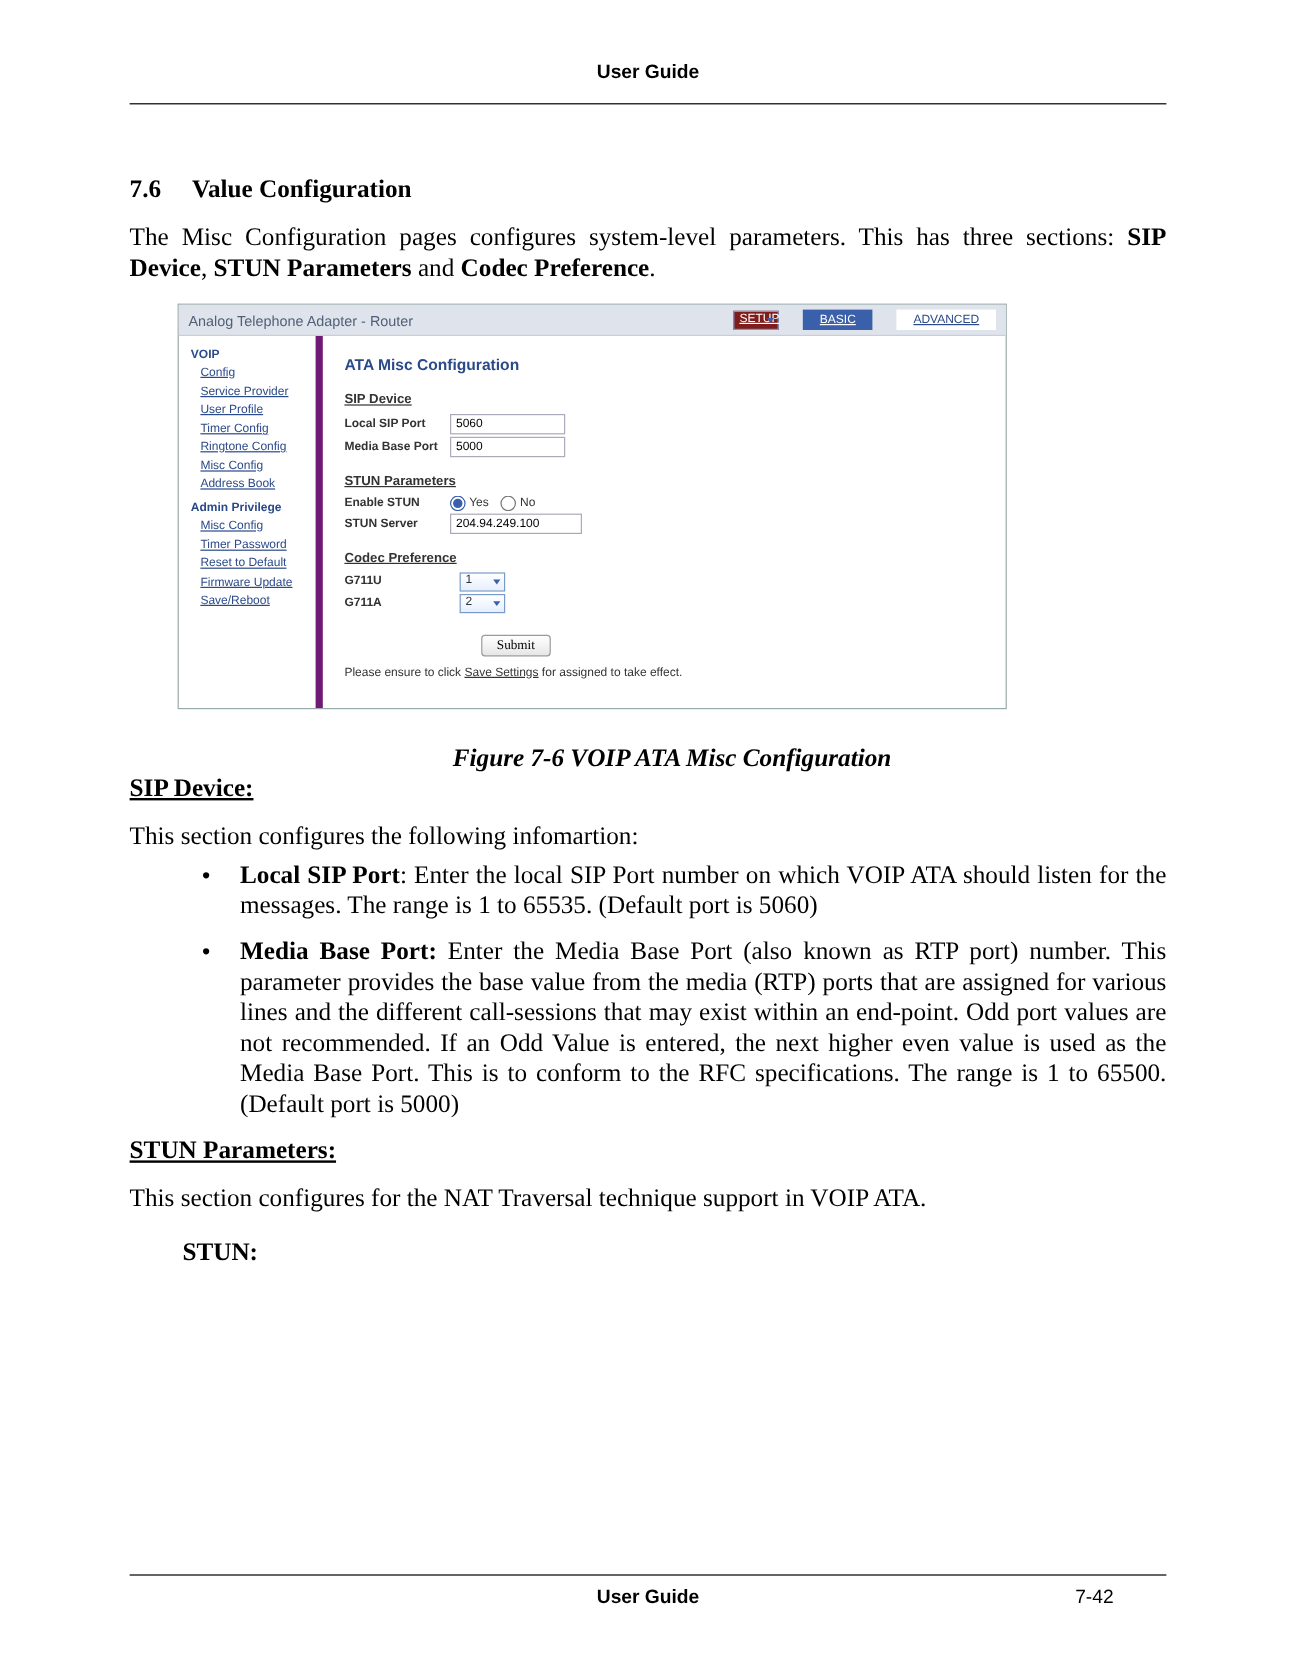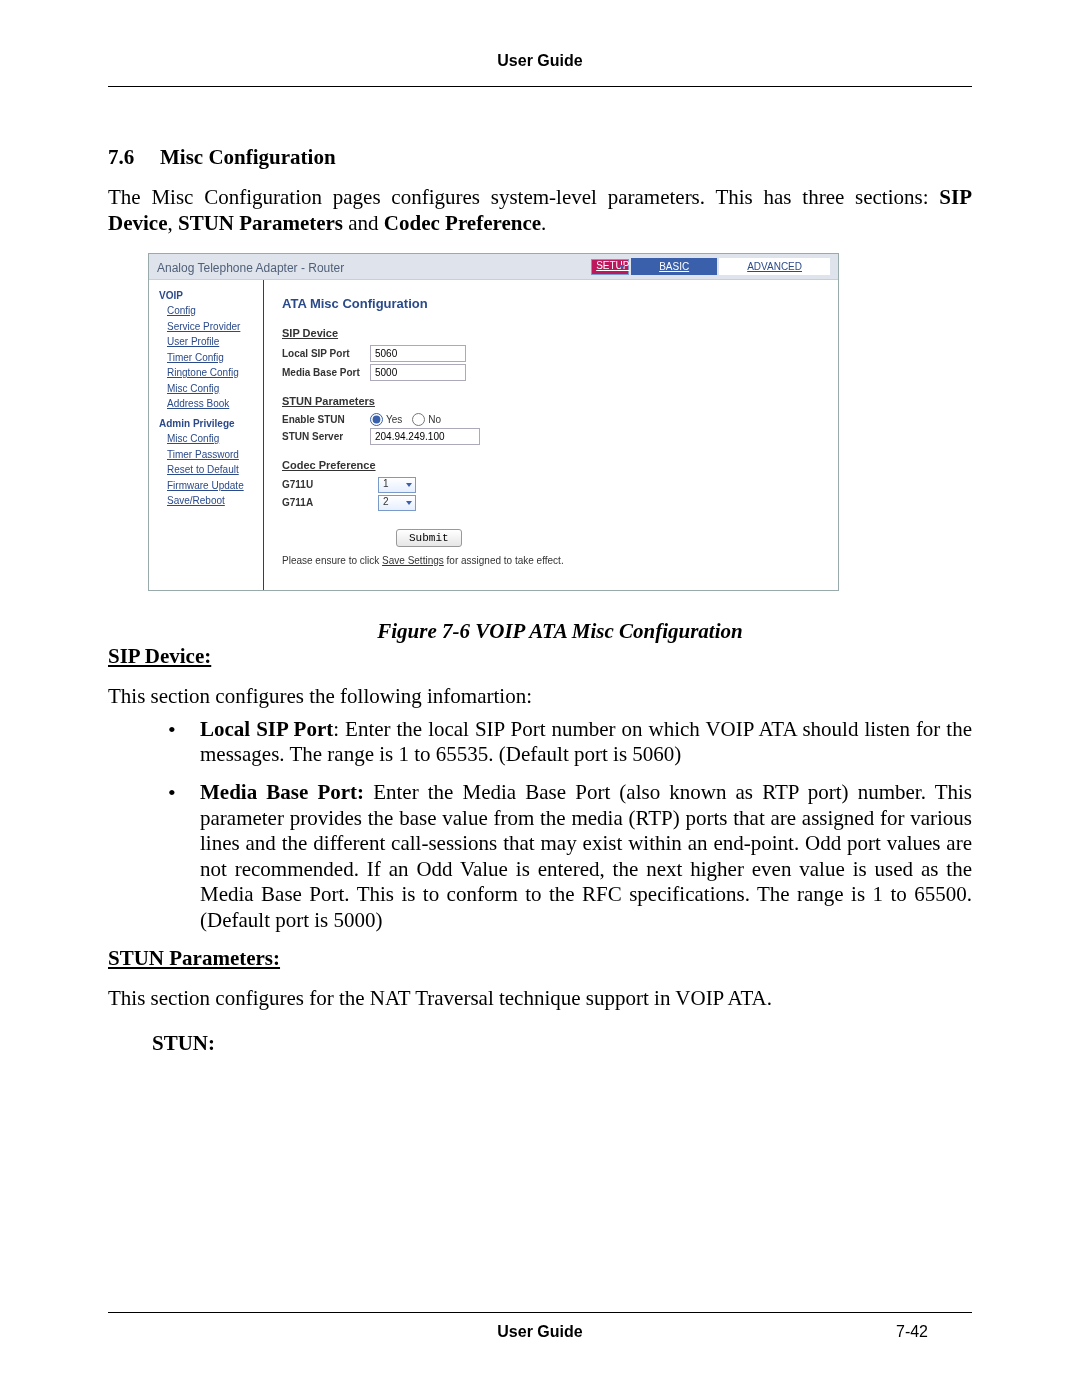--- a/index.html
+++ b/index.html
@@ -8,37 +8,37 @@
   .hdr-title{font-family:Arial,sans-serif;font-weight:bold;font-size:16px;text-align:center;}
   .hr{border:0;border-top:1.5px solid #000;margin:16px 0 0 0;}
   .sec-head{font-weight:bold;font-size:21px;margin-top:58px;}
   .sec-num{display:inline-block;width:52px;}
   .para{margin-top:14px;text-align:justify;line-height:1.25;}
   .bold{font-weight:bold;}
   .fig-wrap{margin:16px 0 0 40px;}
   .fig-box{width:689px;border:1px solid #9aa;background:#fff;font-family:Verdana,Arial,sans-serif;font-size:11px;color:#333;}
   .fig-title{background:#dfe4ec;color:#516079;font-size:12px;padding:4px 8px;border-bottom:1px solid #ccd;display:flex;align-items:flex-end;}
   .fig-title-text{flex:1;}
-  .tab{font-size:10px;color:#fff;background:#3a5fab;padding:3px 28px;margin-left:2px;text-decoration:underline;}
-  .tab.sel{background:#be185d;}
+  .tab{font-size:10px;color:#fff;background:#3a5fab;padding:3px 14px;margin-left:20px;text-decoration:underline;}
+  .tab.sel{background:#7f1d1d;}
   .fig-body{display:flex;min-height:310px;}
   .fig-nav{width:104px;padding:8px 0 8px 10px;font-size:10px;line-height:1.55;}
   .fig-nav .grp{color:#2b4a8a;font-weight:bold;text-decoration:none;}
   .fig-nav a{display:block;color:#2b4a8a;text-decoration:underline;margin-left:8px;}
-  .fig-main{flex:1;padding:10px 10px 10px 18px;border-left:1px solid #701a75;}
+  .fig-main{flex:1;padding:10px 10px 10px 18px;border-left:6px solid #701a75;}
   .cfg-title{color:#2b4a8a;font-weight:bold;font-size:13px;margin:6px 0 16px 0;}
   .grp-head{font-weight:bold;text-decoration:underline;font-size:11px;margin:4px 0 6px 0;}
   .row{display:flex;align-items:center;margin:2px 0;}
   .lbl{width:88px;font-weight:bold;font-size:10px;}
   .inp{border:1px solid #aab;font-size:10px;padding:2px 4px;width:86px;background:#fff;}
   .radio{display:inline-flex;align-items:center;font-size:10px;margin-right:10px;}
   .radio input{margin:0 3px 0 0;accent-color:#3a5fab;}
   .sel{border:1px solid #7a9ac9;font-size:10px;padding:0 14px 0 4px;width:38px;background:linear-gradient(#fff,#e6efff);position:relative;height:16px;box-sizing:border-box;margin-left:8px;}
   .sel:after{content:"";position:absolute;right:3px;top:5px;border-left:3px solid transparent;border-right:3px solid transparent;border-top:4px solid #3a5fab;}
-  .btn{display:block;margin:18px 0 8px 114px;font-family:Liberation Mono, monospace;font-size:11px;border:1px solid #999;border-radius:3px;padding:2px 12px;background:linear-gradient(#fff,#e6e6e6);}
+  .btn{display:block;margin:18px 0 8px 114px;font-family:Liberation Serif, serif;font-size:11px;border:1px solid #999;border-radius:3px;padding:2px 12px;background:linear-gradient(#fff,#e6e6e6);}
   .note{font-size:10px;margin-left:0;margin-top:2px;}
   .note .u{text-decoration:underline;}
   .fig-cap{font-style:italic;font-weight:bold;text-align:center;margin-top:28px;font-size:21px;}
   .h3{font-weight:bold;text-decoration:underline;}
   .h3-no-u{font-weight:bold;margin-top:20px;margin-left:44px;}
   ul.bl{list-style:none;padding:0;margin:8px 0 0 60px;}
   ul.bl li{position:relative;padding-left:32px;margin-bottom:12px;text-align:justify;line-height:1.22;}
   ul.bl li:before{content:"\2022";position:absolute;left:0;top:0;font-size:22px;}
   .footer{position:absolute;left:108px;right:108px;bottom:56px;}
   .ftr-hr{border:0;border-top:1.5px solid #000;margin-bottom:10px;}
@@ -47,21 +47,21 @@
   .ftr-row .r{width:120px;text-align:center;}
 </style>
 </head>
 <body>
 
 <div class="page">
   <div class="hdr-title">User Guide</div>
   <hr class="hr">
 
   <div class="sec-head">
-    <span class="sec-num">7.6</span><span>Misc Configuration</span>
+    <span class="sec-num">7.6</span><span>Value Configuration</span>
   </div>
 
   <div class="para">
     <span>The Misc Configuration pages configures system-level parameters. This has three sections: </span><span class="bold">SIP Device</span><span>, </span><span class="bold">STUN Parameters</span><span> and </span><span class="bold">Codec Preference</span><span>.</span>
   </div>
 
   <div class="fig-wrap">
     <div class="fig-box">
       <div class="fig-title">
         <span class="fig-title-text">Analog Telephone Adapter - Router</span>

